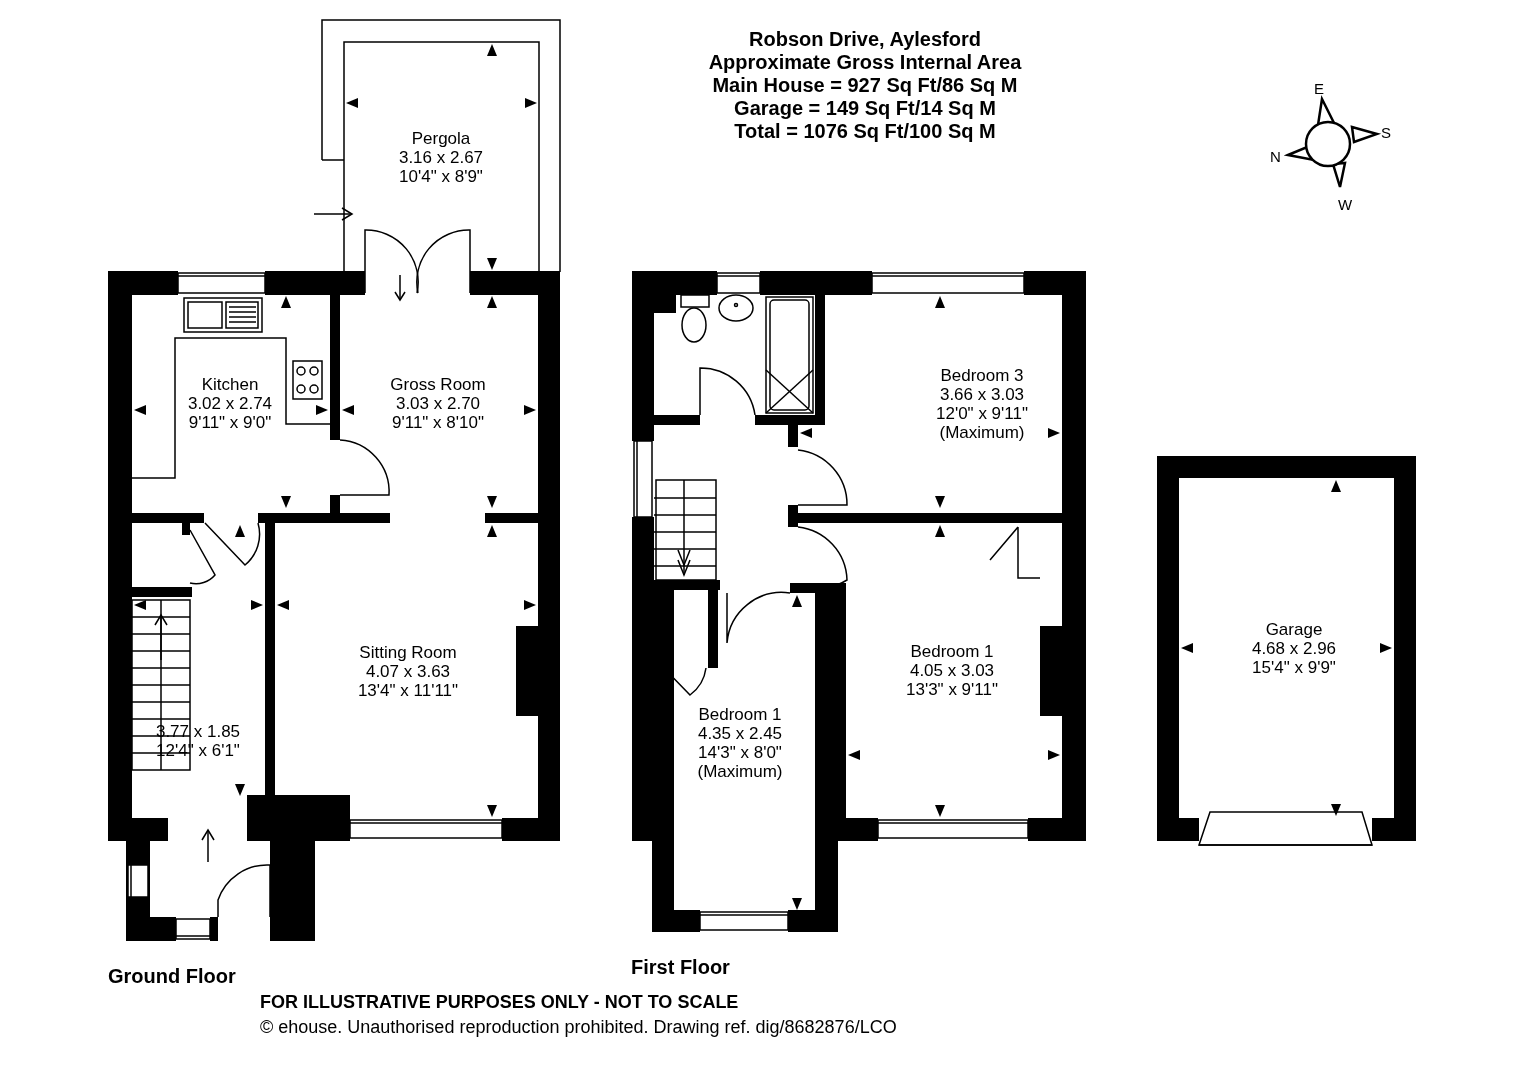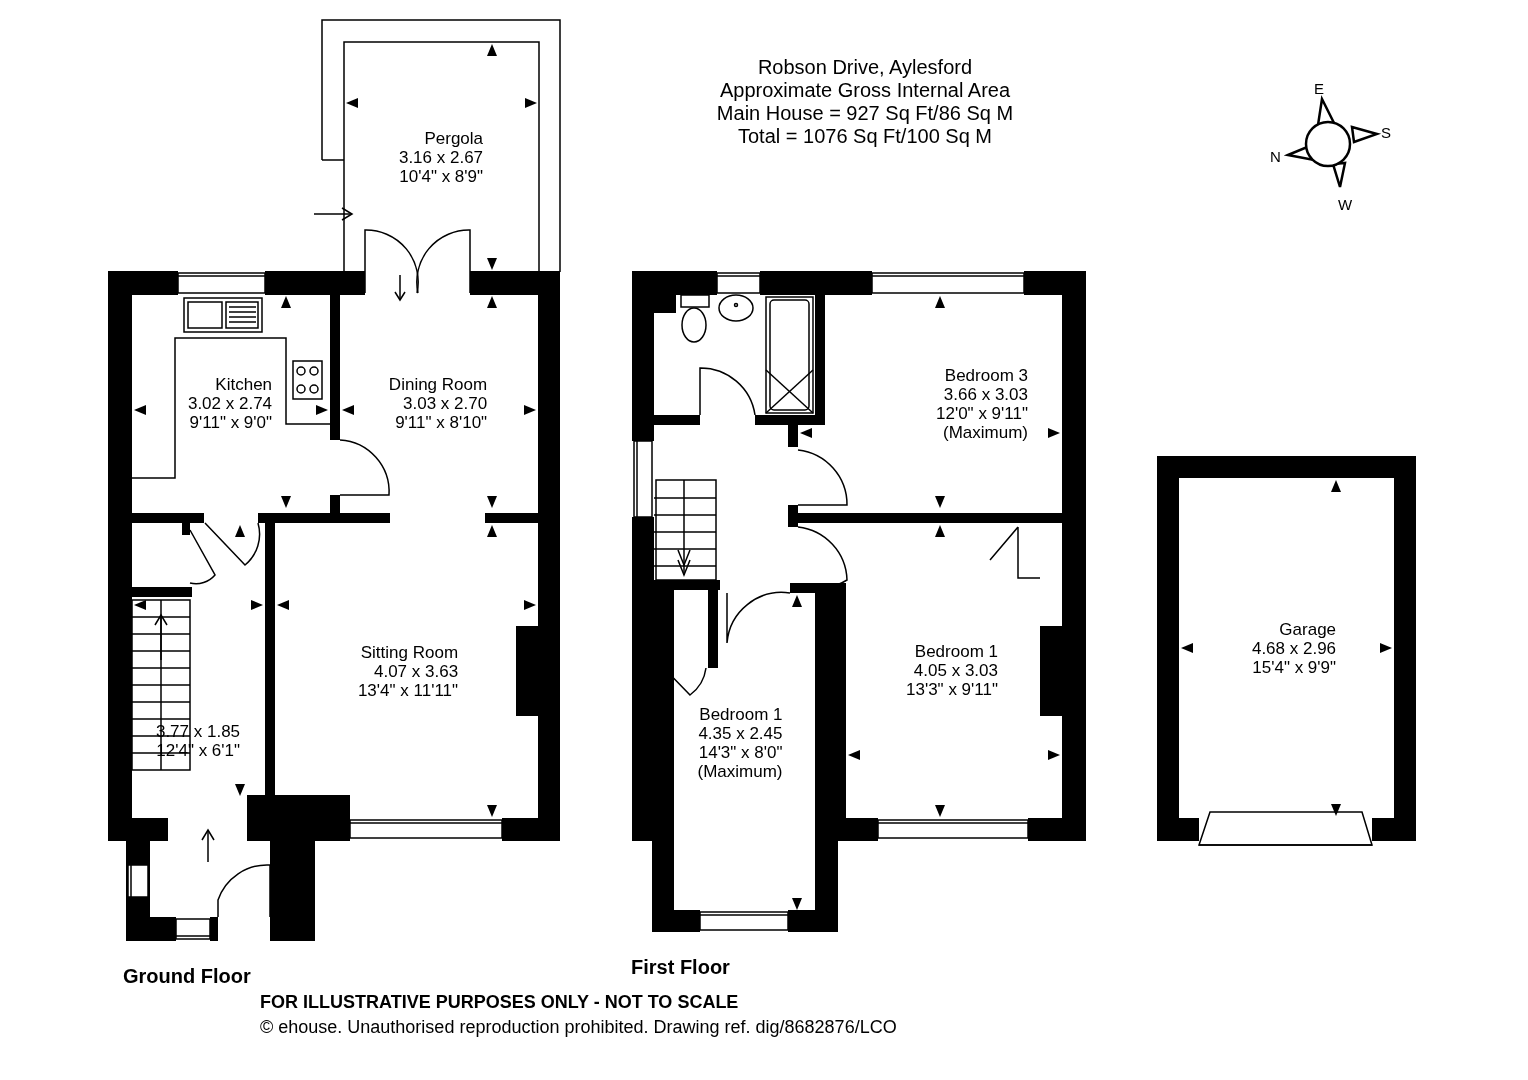--- a/index.html
+++ b/index.html
@@ -1,21 +1,21 @@
 <!DOCTYPE html>
 <html><head>
 <meta charset="utf-8">
 <style>
   html, body { margin: 0; padding: 0; background: #ffffff; }
   body { width: 1528px; height: 1080px; position: relative; overflow: hidden; font-family: "Liberation Sans", sans-serif; color: #000; }
   svg.plan { position: absolute; left: 0; top: 0; }
-  .hdr { position: absolute; left: 640px; top: 28px; width: 450px; text-align: center; font-weight: normal; font-size: 20px; line-height: 23px; margin-top: 28px; }
+  .hdr { position: absolute; left: 640px; top: 28px; width: 450px; text-align: center; font-weight: bold; font-size: 20px; line-height: 23px; }
   .hdr div { white-space: nowrap; }
   .room-label { position: absolute; text-align: center; font-size: 17px; line-height: 19px; white-space: nowrap; transform: translateX(-50%); }
-  .room-label div { white-space: nowrap; text-align: right; }
+  .room-label div { white-space: nowrap; }
   .floor-label { position: absolute; font-weight: bold; font-size: 20px; }
   .footer { position: absolute; left: 260px; top: 990px; width: 1004px; }
   .footer .f1 { font-weight: bold; font-size: 18px; line-height: 24px; }
   .footer .f2 { font-size: 18px; line-height: 27px; }
   .compass-letter { position: absolute; font-size: 15px; }
 </style>
 </head>
 <body>
 
 <svg class="plan" width="1528" height="1080" viewBox="0 0 1528 1080" xmlns="http://www.w3.org/2000/svg">
@@ -259,53 +259,54 @@
     <polygon points="1288,155 1312,145 1314,160"></polygon>
     <polygon points="1340,187 1333,164 1345,163"></polygon>
     <circle cx="1328" cy="144" r="22"></circle>
   </g>
 </svg>
 
 <div class="hdr">
   <div>Robson Drive, Aylesford</div>
   <div>Approximate Gross Internal Area</div>
   <div>Main House = 927 Sq Ft/86 Sq M</div>
+  <div>Garage = 149 Sq Ft/14 Sq M</div>
   <div>Total = 1076 Sq Ft/100 Sq M</div>
 </div>
 
 <span class="compass-letter" style="left:1314px;top:80px;">E</span>
 <span class="compass-letter" style="left:1381px;top:124px;">S</span>
 <span class="compass-letter" style="left:1270px;top:148px;">N</span>
 <span class="compass-letter" style="left:1338px;top:196px;">W</span>
 
 <div class="room-label" style="left:441px;top:129px;">
   <div>Pergola</div>
   <div>3.16 x 2.67</div>
   <div>10'4" x 8'9"</div>
 </div>
 <div class="room-label" style="left:230px;top:375px;">
   <div>Kitchen</div>
   <div>3.02 x 2.74</div>
   <div>9'11" x 9'0"</div>
 </div>
 <div class="room-label" style="left:438px;top:375px;">
-  <div>Dining Room</div>
+  <div>Gross Room</div>
   <div>3.03 x 2.70</div>
   <div>9'11" x 8'10"</div>
 </div>
 <div class="room-label" style="left:408px;top:643px;">
   <div>Sitting Room</div>
   <div>4.07 x 3.63</div>
   <div>13'4" x 11'11"</div>
 </div>
 <div class="room-label" style="left:198px;top:722px;">
   <div>3.77 x 1.85</div>
   <div>12'4" x 6'1"</div>
 </div>
-<div class="floor-label" style="left:123px;top:965px;text-align:right;">Ground Floor</div>
+<div class="floor-label" style="left:108px;top:965px;text-align:right;">Ground Floor</div>
 
 <div class="room-label" style="left:942px;top:366px;margin-left:40px;">
   <div>Bedroom 3</div>
   <div>3.66 x 3.03</div>
   <div>12'0" x 9'11"</div>
   <div>(Maximum)</div>
 </div>
 <div class="room-label" style="left:952px;top:642px;">
   <div>Bedroom 1</div>
   <div>4.05 x 3.03</div>

